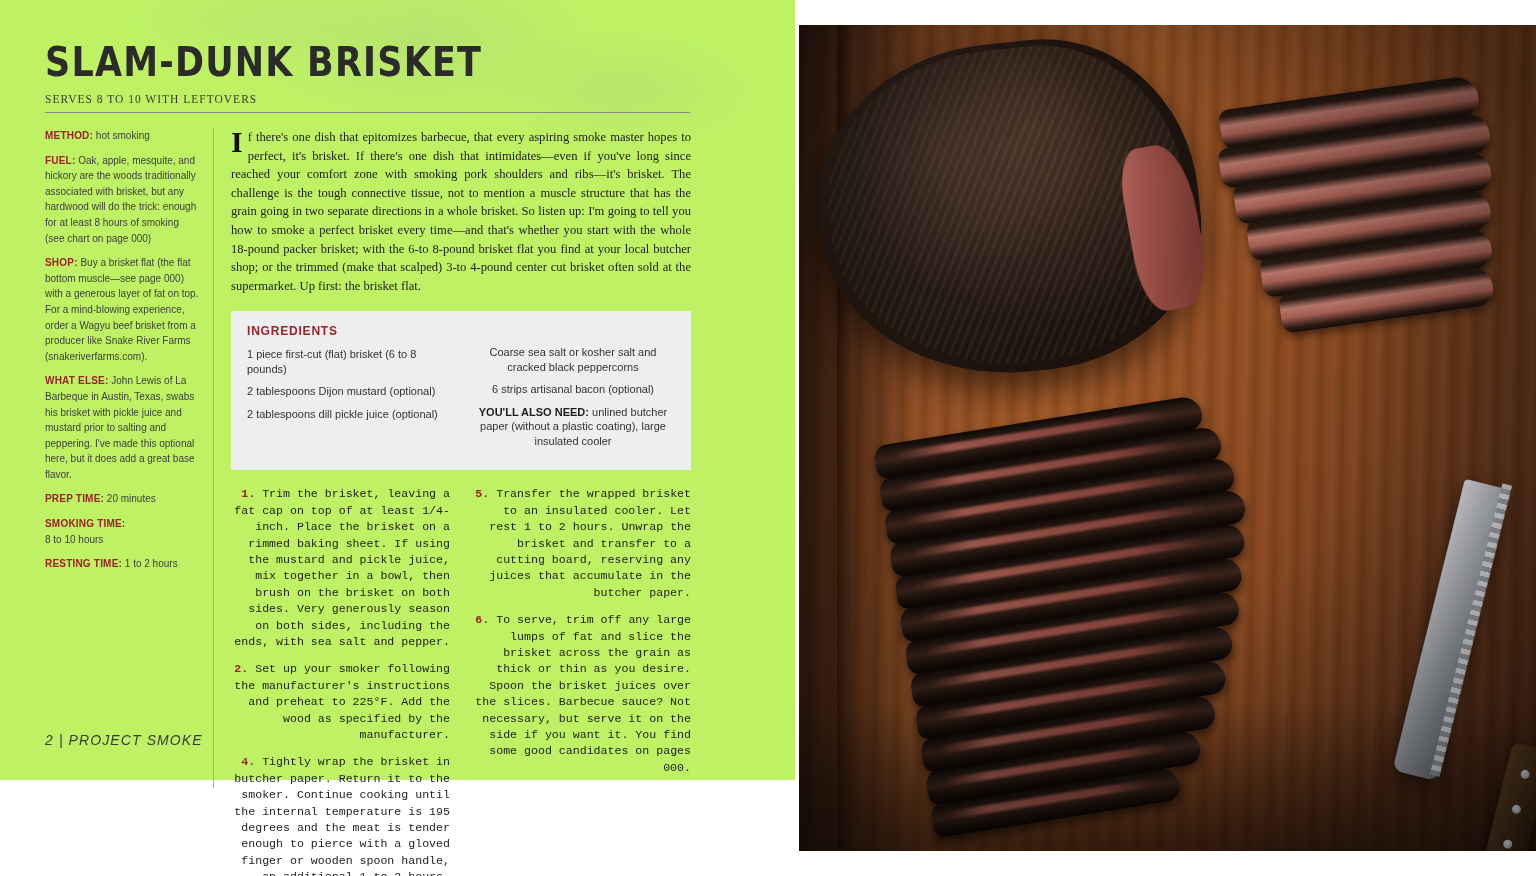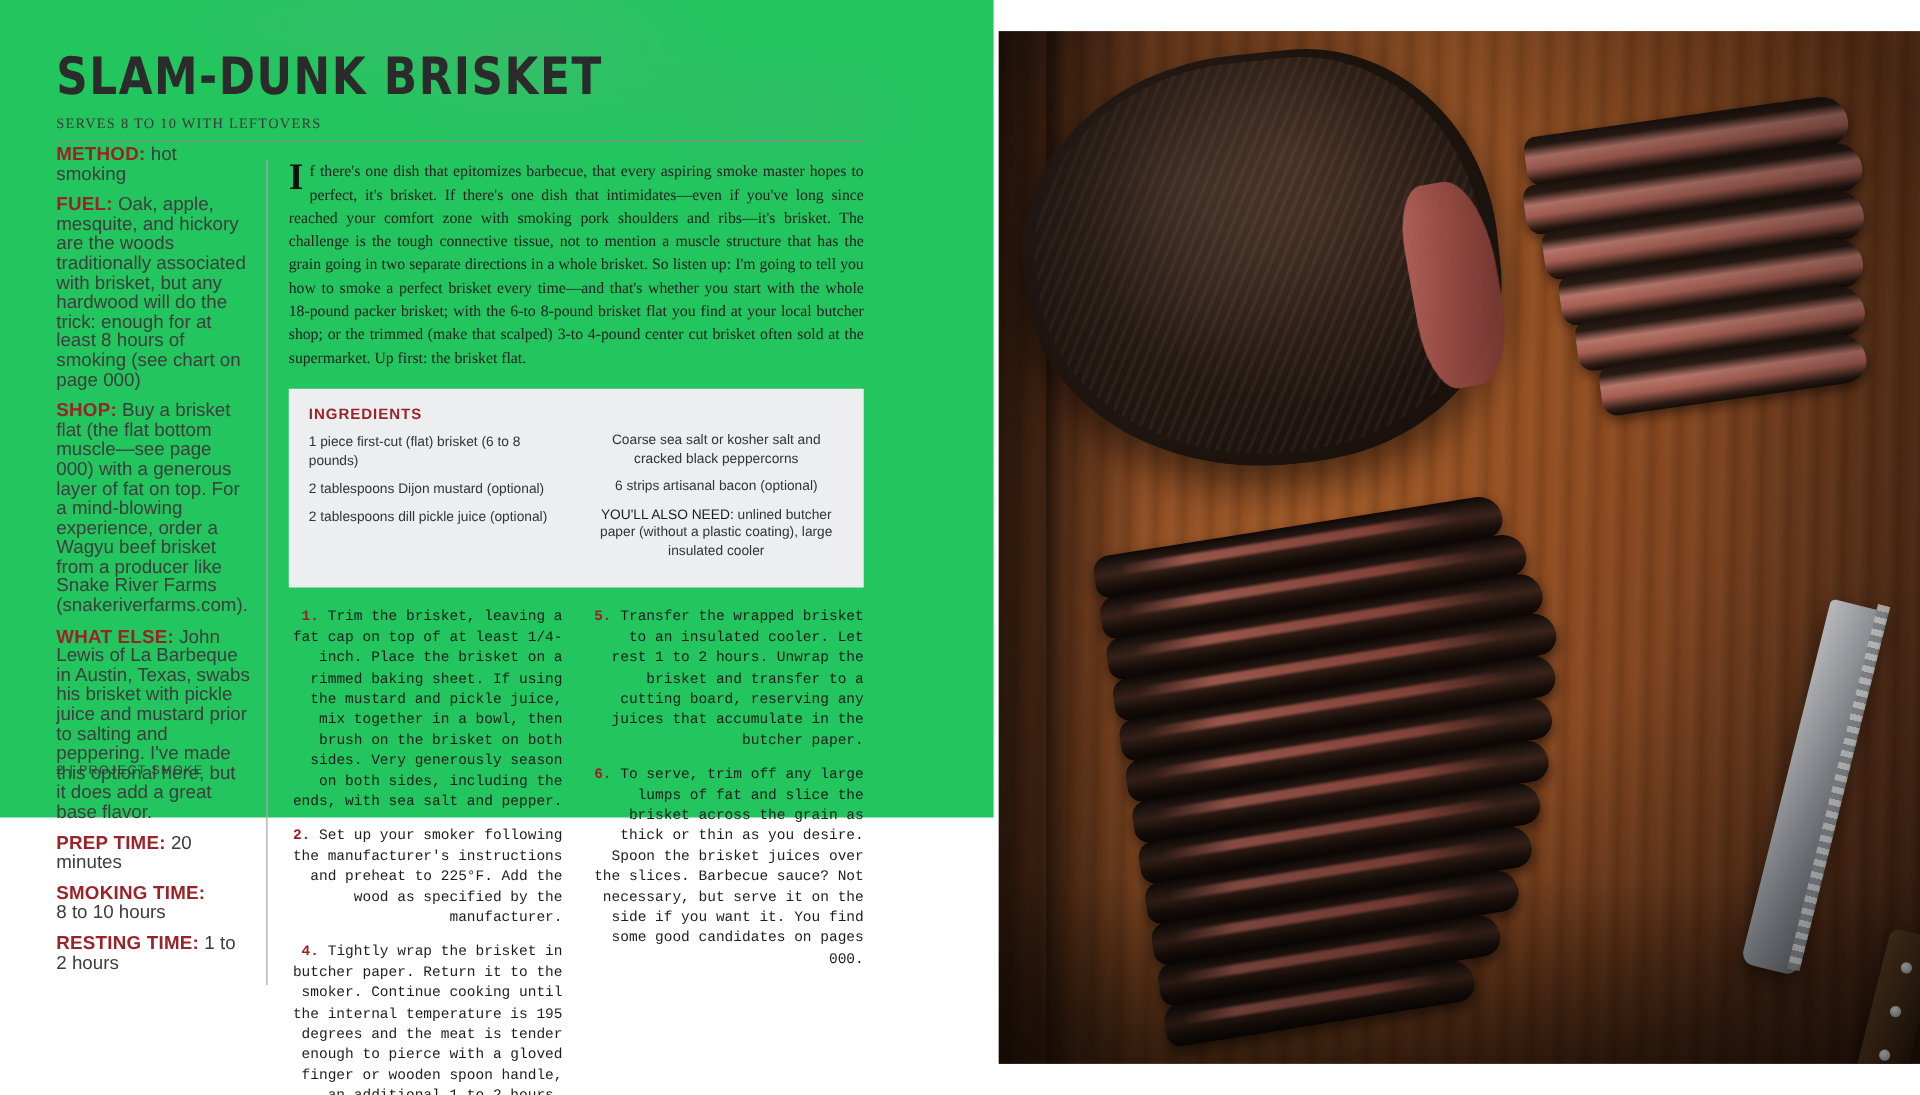--- a/index.html
+++ b/index.html
@@ -15,24 +15,24 @@
 
   .page {
     position: absolute;
     inset: 0;
     display: flex;
   }
 
   
   .left-page {
     width: 795px;
-    height: 654px;
+    height: 780px;
     position: relative;
     padding: 0;
-    background: #22c55e;
+    background: #bef264;
   }
 
   
   .paper-texture {
     position: absolute;
     top: 0; left: 0; right: 0; height: 250px;
     background:
       radial-gradient(ellipse 260px 120px at 420px 40px, rgba(150,155,160,0.17), rgba(255,255,255,0) 70%),
       radial-gradient(ellipse 200px 90px at 620px 90px, rgba(140,145,150,0.13), rgba(255,255,255,0) 70%),
       radial-gradient(ellipse 180px 70px at 250px 20px, rgba(150,155,160,0.10), rgba(255,255,255,0) 70%);
@@ -69,23 +69,23 @@
     top: 112px;
     width: 645px;
     height: 1px;
     background: #8a8a8a;
   }
 
   
   .meta-col {
     position: absolute;
     left: 45px;
-    top: 116px;
+    top: 128px;
     width: 155px;
-    font-size: 15px;
+    font-size: 10px;
     line-height: 15.6px;
     color: #3d3d3d;
     font-family: "Liberation Sans", sans-serif;
   }
   .meta-item { margin-bottom: 9px; }
   .meta-label {
     color: #9b2226;
     font-weight: bold;
     letter-spacing: 0.2px;
   }
@@ -142,43 +142,44 @@
     margin-bottom: 9px;
     font-family: "Liberation Sans", sans-serif;
   }
   .ing-line {
     font-family: "Liberation Sans", sans-serif;
     font-size: 11px;
     line-height: 14.5px;
     color: #333;
     margin-bottom: 8px;
   }
-  .ing-strong { font-weight: normal; color: #1c1c1c; }
+  .ing-strong { font-weight: bold; color: #1c1c1c; }
   .ing-col.right { padding-top: 21px; text-align: center; }
 
   .steps {
     column-count: 2;
     column-gap: 22px;
     font-family: Liberation Mono, monospace;
     font-size: 11.6px;
     line-height: 16.4px;
     color: #1d1d1d;
     text-align: right;
   }
   .step { margin: 0 0 11px 0; break-inside: avoid-column; }
   .step-num { color: #9b2226; font-weight: bold; }
 
   .folio {
     position: absolute;
     left: 45px;
     bottom: 32px;
-    font-size: 10px;
+    font-size: 14px;
     letter-spacing: 1.1px;
     color: #3a3a3a;
     font-family: "Liberation Sans", sans-serif;
+    font-style: italic;
   }
 
   
   .right-page {
     width: 741px;
     height: 876px;
     position: relative;
     background: #ffffff;
   }
   .photo {

